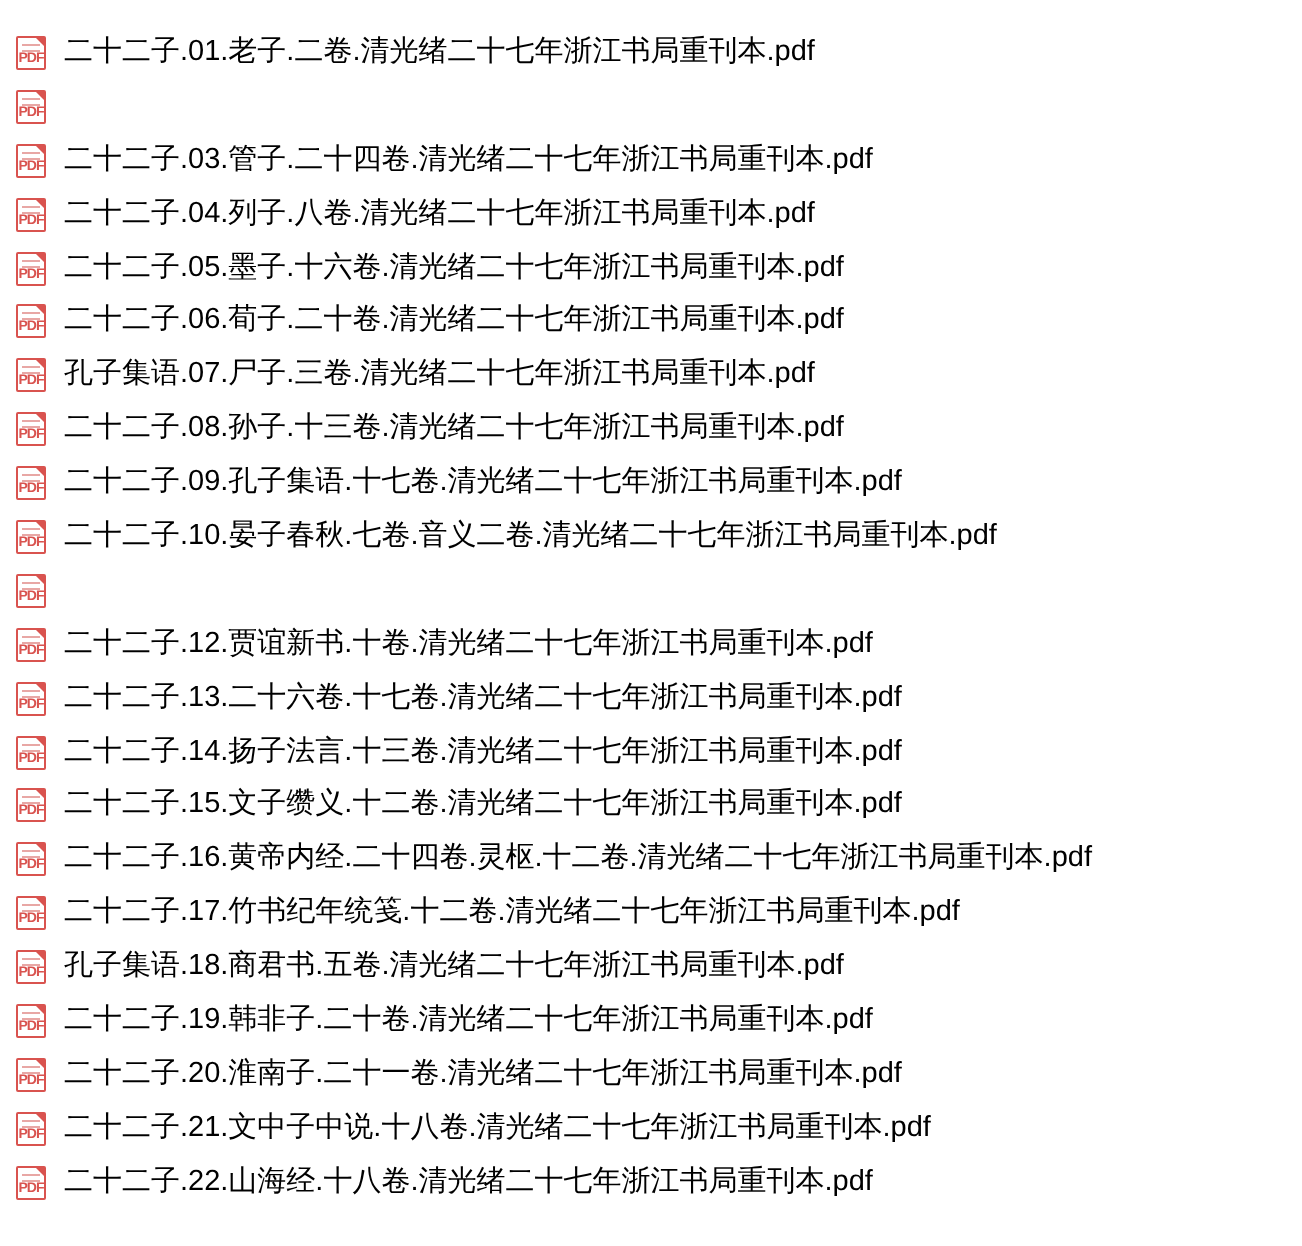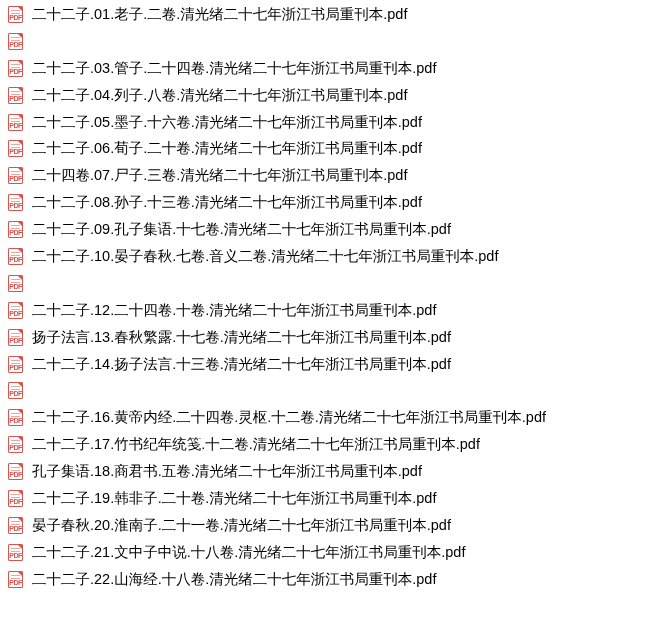--- a/index.html
+++ b/index.html
@@ -7,21 +7,21 @@
     padding: 0;
     background: #ffffff;
   }
   body {
     width: 651px;
     height: 623px;
     overflow: hidden;
     font-family: "Liberation Sans", sans-serif;
   }
   #file-list {
-    padding-top: 1px;
+    padding-top: 13px;
     padding-left: 8px;
   }
   .file-row {
     display: flex;
     align-items: center;
     height: 26.9px;
     cursor: default;
   }
   .pdf-icon {
     position: relative;
@@ -123,21 +123,21 @@
         <span class="glyph">PDF</span>
       </span>
       <span class="file-label">二十二子.06.荀子.二十卷.清光绪二十七年浙江书局重刊本.pdf</span>
     </div>
     <div class="file-row">
       <span class="pdf-icon">
         <span class="bar"></span>
         <span class="fold"></span>
         <span class="glyph">PDF</span>
       </span>
-      <span class="file-label">二十四卷.07.尸子.三卷.清光绪二十七年浙江书局重刊本.pdf</span>
+      <span class="file-label">孔子集语.07.尸子.三卷.清光绪二十七年浙江书局重刊本.pdf</span>
     </div>
     <div class="file-row">
       <span class="pdf-icon">
         <span class="bar"></span>
         <span class="fold"></span>
         <span class="glyph">PDF</span>
       </span>
       <span class="file-label">二十二子.08.孙子.十三卷.清光绪二十七年浙江书局重刊本.pdf</span>
     </div>
     <div class="file-row">
@@ -162,44 +162,45 @@
         <span class="fold"></span>
         <span class="glyph">PDF</span>
       </span>
     </div>
     <div class="file-row">
       <span class="pdf-icon">
         <span class="bar"></span>
         <span class="fold"></span>
         <span class="glyph">PDF</span>
       </span>
-      <span class="file-label">二十二子.12.二十四卷.十卷.清光绪二十七年浙江书局重刊本.pdf</span>
-    </div>
-    <div class="file-row">
-      <span class="pdf-icon">
-        <span class="bar"></span>
-        <span class="fold"></span>
-        <span class="glyph">PDF</span>
-      </span>
-      <span class="file-label">扬子法言.13.春秋繁露.十七卷.清光绪二十七年浙江书局重刊本.pdf</span>
+      <span class="file-label">二十二子.12.贾谊新书.十卷.清光绪二十七年浙江书局重刊本.pdf</span>
+    </div>
+    <div class="file-row">
+      <span class="pdf-icon">
+        <span class="bar"></span>
+        <span class="fold"></span>
+        <span class="glyph">PDF</span>
+      </span>
+      <span class="file-label">二十二子.13.二十六卷.十七卷.清光绪二十七年浙江书局重刊本.pdf</span>
     </div>
     <div class="file-row">
       <span class="pdf-icon">
         <span class="bar"></span>
         <span class="fold"></span>
         <span class="glyph">PDF</span>
       </span>
       <span class="file-label">二十二子.14.扬子法言.十三卷.清光绪二十七年浙江书局重刊本.pdf</span>
     </div>
     <div class="file-row">
       <span class="pdf-icon">
         <span class="bar"></span>
         <span class="fold"></span>
         <span class="glyph">PDF</span>
       </span>
+      <span class="file-label">二十二子.15.文子缵义.十二卷.清光绪二十七年浙江书局重刊本.pdf</span>
     </div>
     <div class="file-row">
       <span class="pdf-icon">
         <span class="bar"></span>
         <span class="fold"></span>
         <span class="glyph">PDF</span>
       </span>
       <span class="file-label">二十二子.16.黄帝内经.二十四卷.灵枢.十二卷.清光绪二十七年浙江书局重刊本.pdf</span>
     </div>
     <div class="file-row">
@@ -225,21 +226,21 @@
         <span class="glyph">PDF</span>
       </span>
       <span class="file-label">二十二子.19.韩非子.二十卷.清光绪二十七年浙江书局重刊本.pdf</span>
     </div>
     <div class="file-row">
       <span class="pdf-icon">
         <span class="bar"></span>
         <span class="fold"></span>
         <span class="glyph">PDF</span>
       </span>
-      <span class="file-label">晏子春秋.20.淮南子.二十一卷.清光绪二十七年浙江书局重刊本.pdf</span>
+      <span class="file-label">二十二子.20.淮南子.二十一卷.清光绪二十七年浙江书局重刊本.pdf</span>
     </div>
     <div class="file-row">
       <span class="pdf-icon">
         <span class="bar"></span>
         <span class="fold"></span>
         <span class="glyph">PDF</span>
       </span>
       <span class="file-label">二十二子.21.文中子中说.十八卷.清光绪二十七年浙江书局重刊本.pdf</span>
     </div>
     <div class="file-row">

